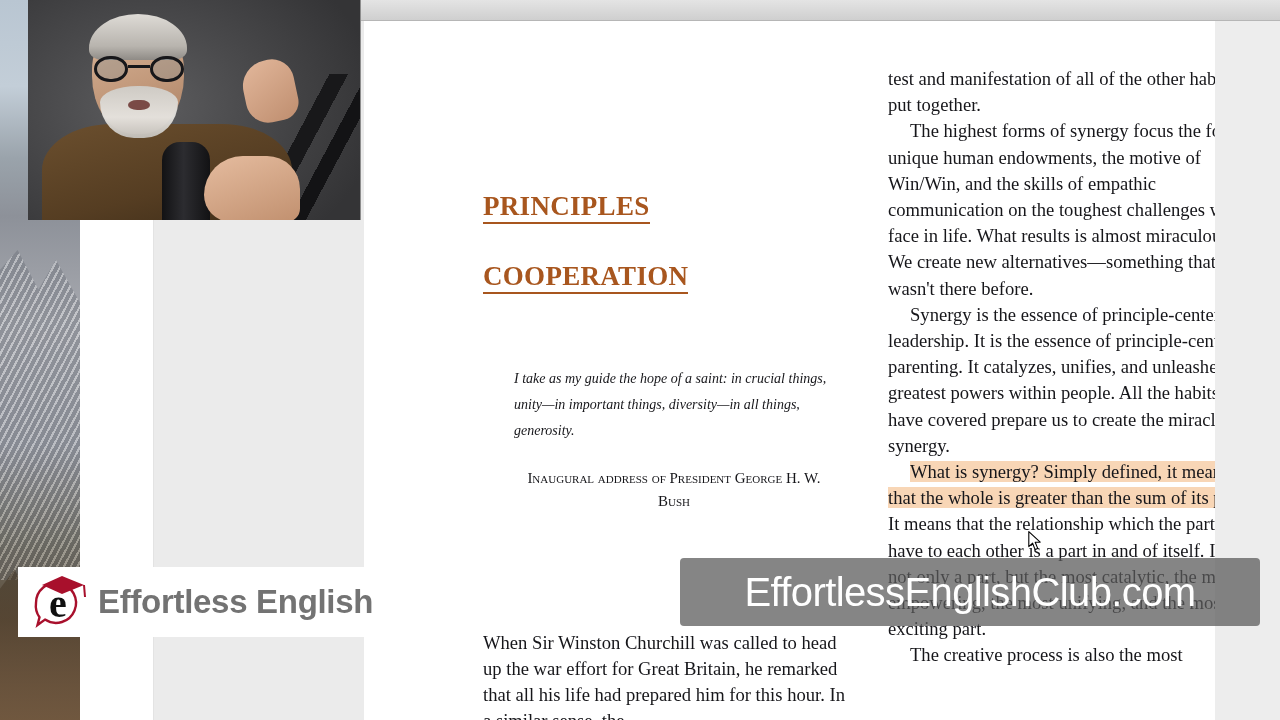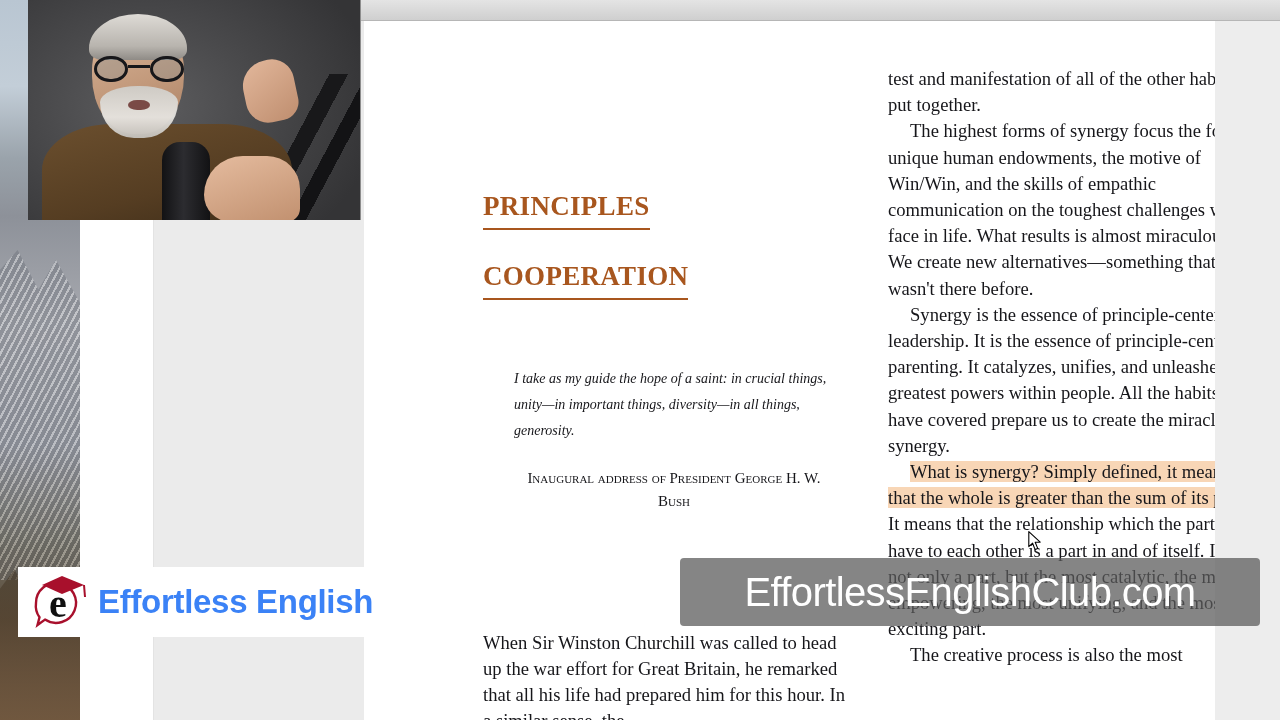--- a/index.html
+++ b/index.html
@@ -130,21 +130,21 @@
     margin-top: 168px;
     font-family: "Liberation Serif", "DejaVu Serif", serif;
     font-weight: 700;
     font-size: 27px;
     line-height: 35px;
     letter-spacing: .3px;
     color: #a8561e;
   }
   .doc-title span {
     border-bottom: 2px solid #a8561e;
-    padding-bottom: 7px;
+    padding-bottom: 1px;
     display: inline;
     box-decoration-break: clone;
     -webkit-box-decoration-break: clone;
   }
 
   
   .pullquote {
     margin-top: 72px;
     margin-left: 31px;
     font-style: italic;
@@ -286,21 +286,21 @@
   }
   .logo-mark {
     position: relative;
     width: 62px; height: 58px;
     flex: 0 0 auto;
   }
   .logo-text {
     font-family: "Liberation Sans", sans-serif;
     font-weight: 700;
     font-size: 33px;
-    color: #3b82f6;
+    color: #737373;
     letter-spacing: -0.3px;
     margin-left: 8px;
     white-space: nowrap;
   }
 
   
   .watermark {
     position: absolute;
     left: 680px; top: 558px;
     width: 580px; height: 68px;

